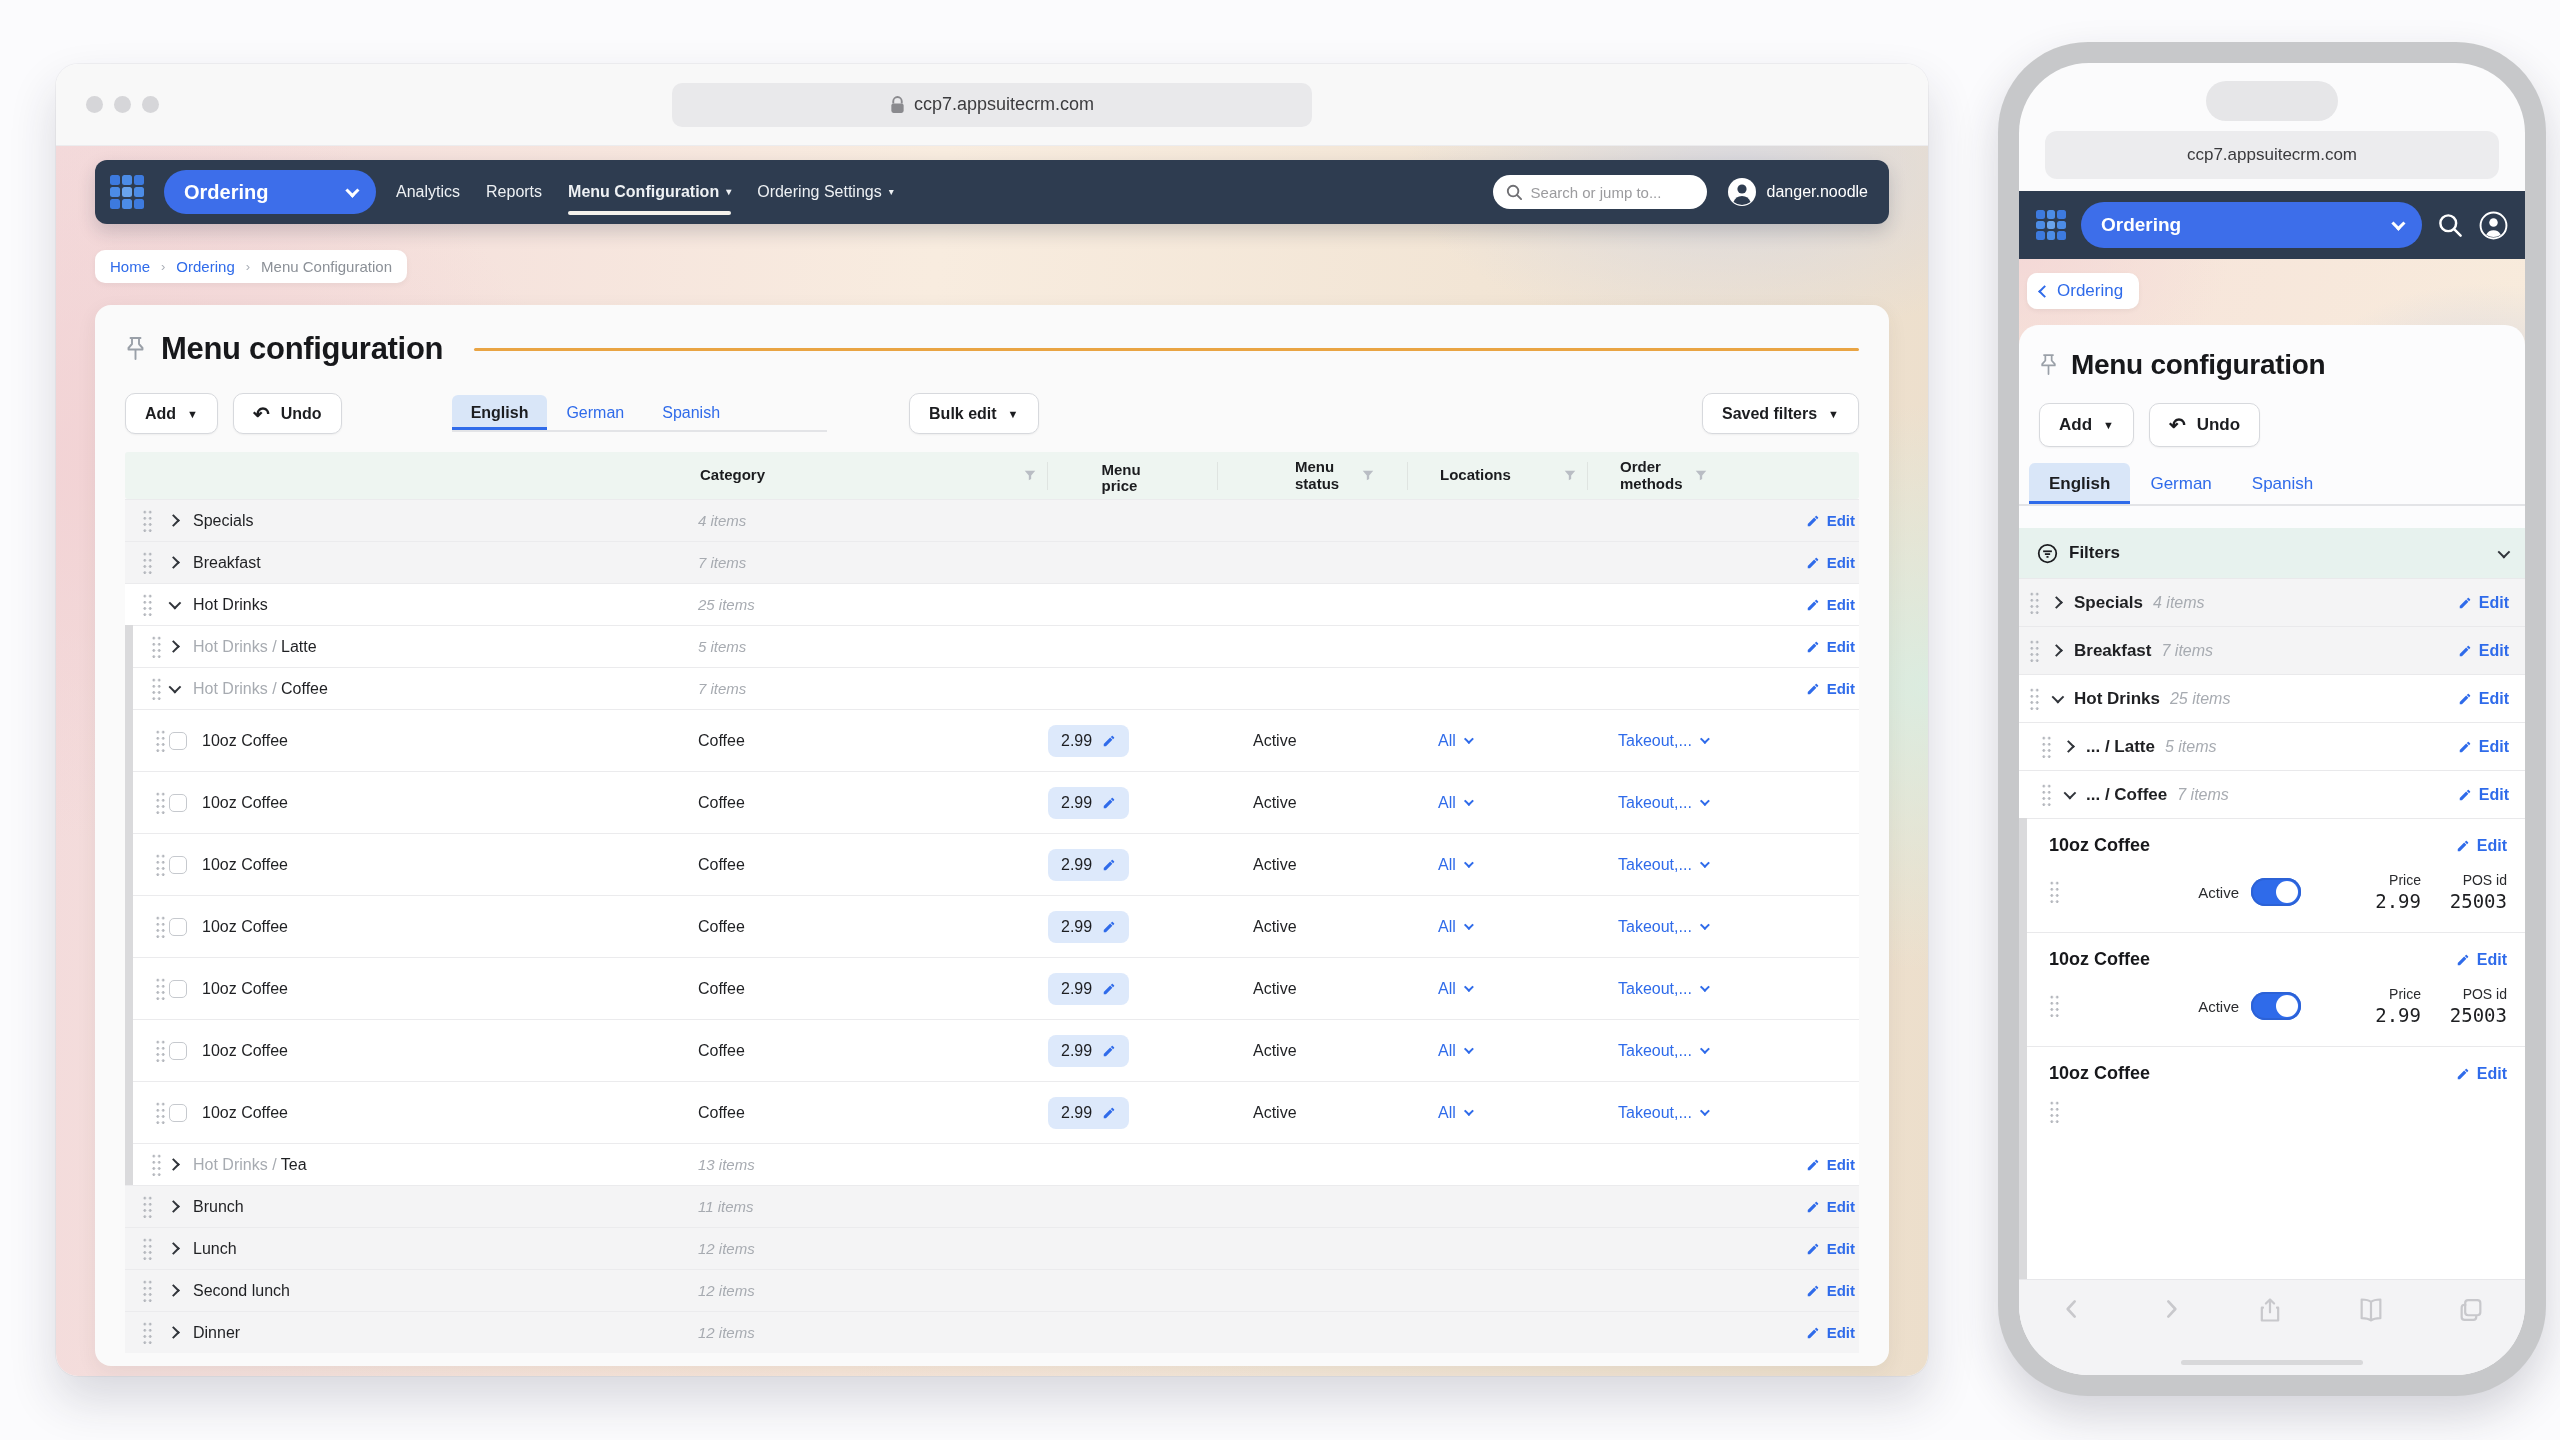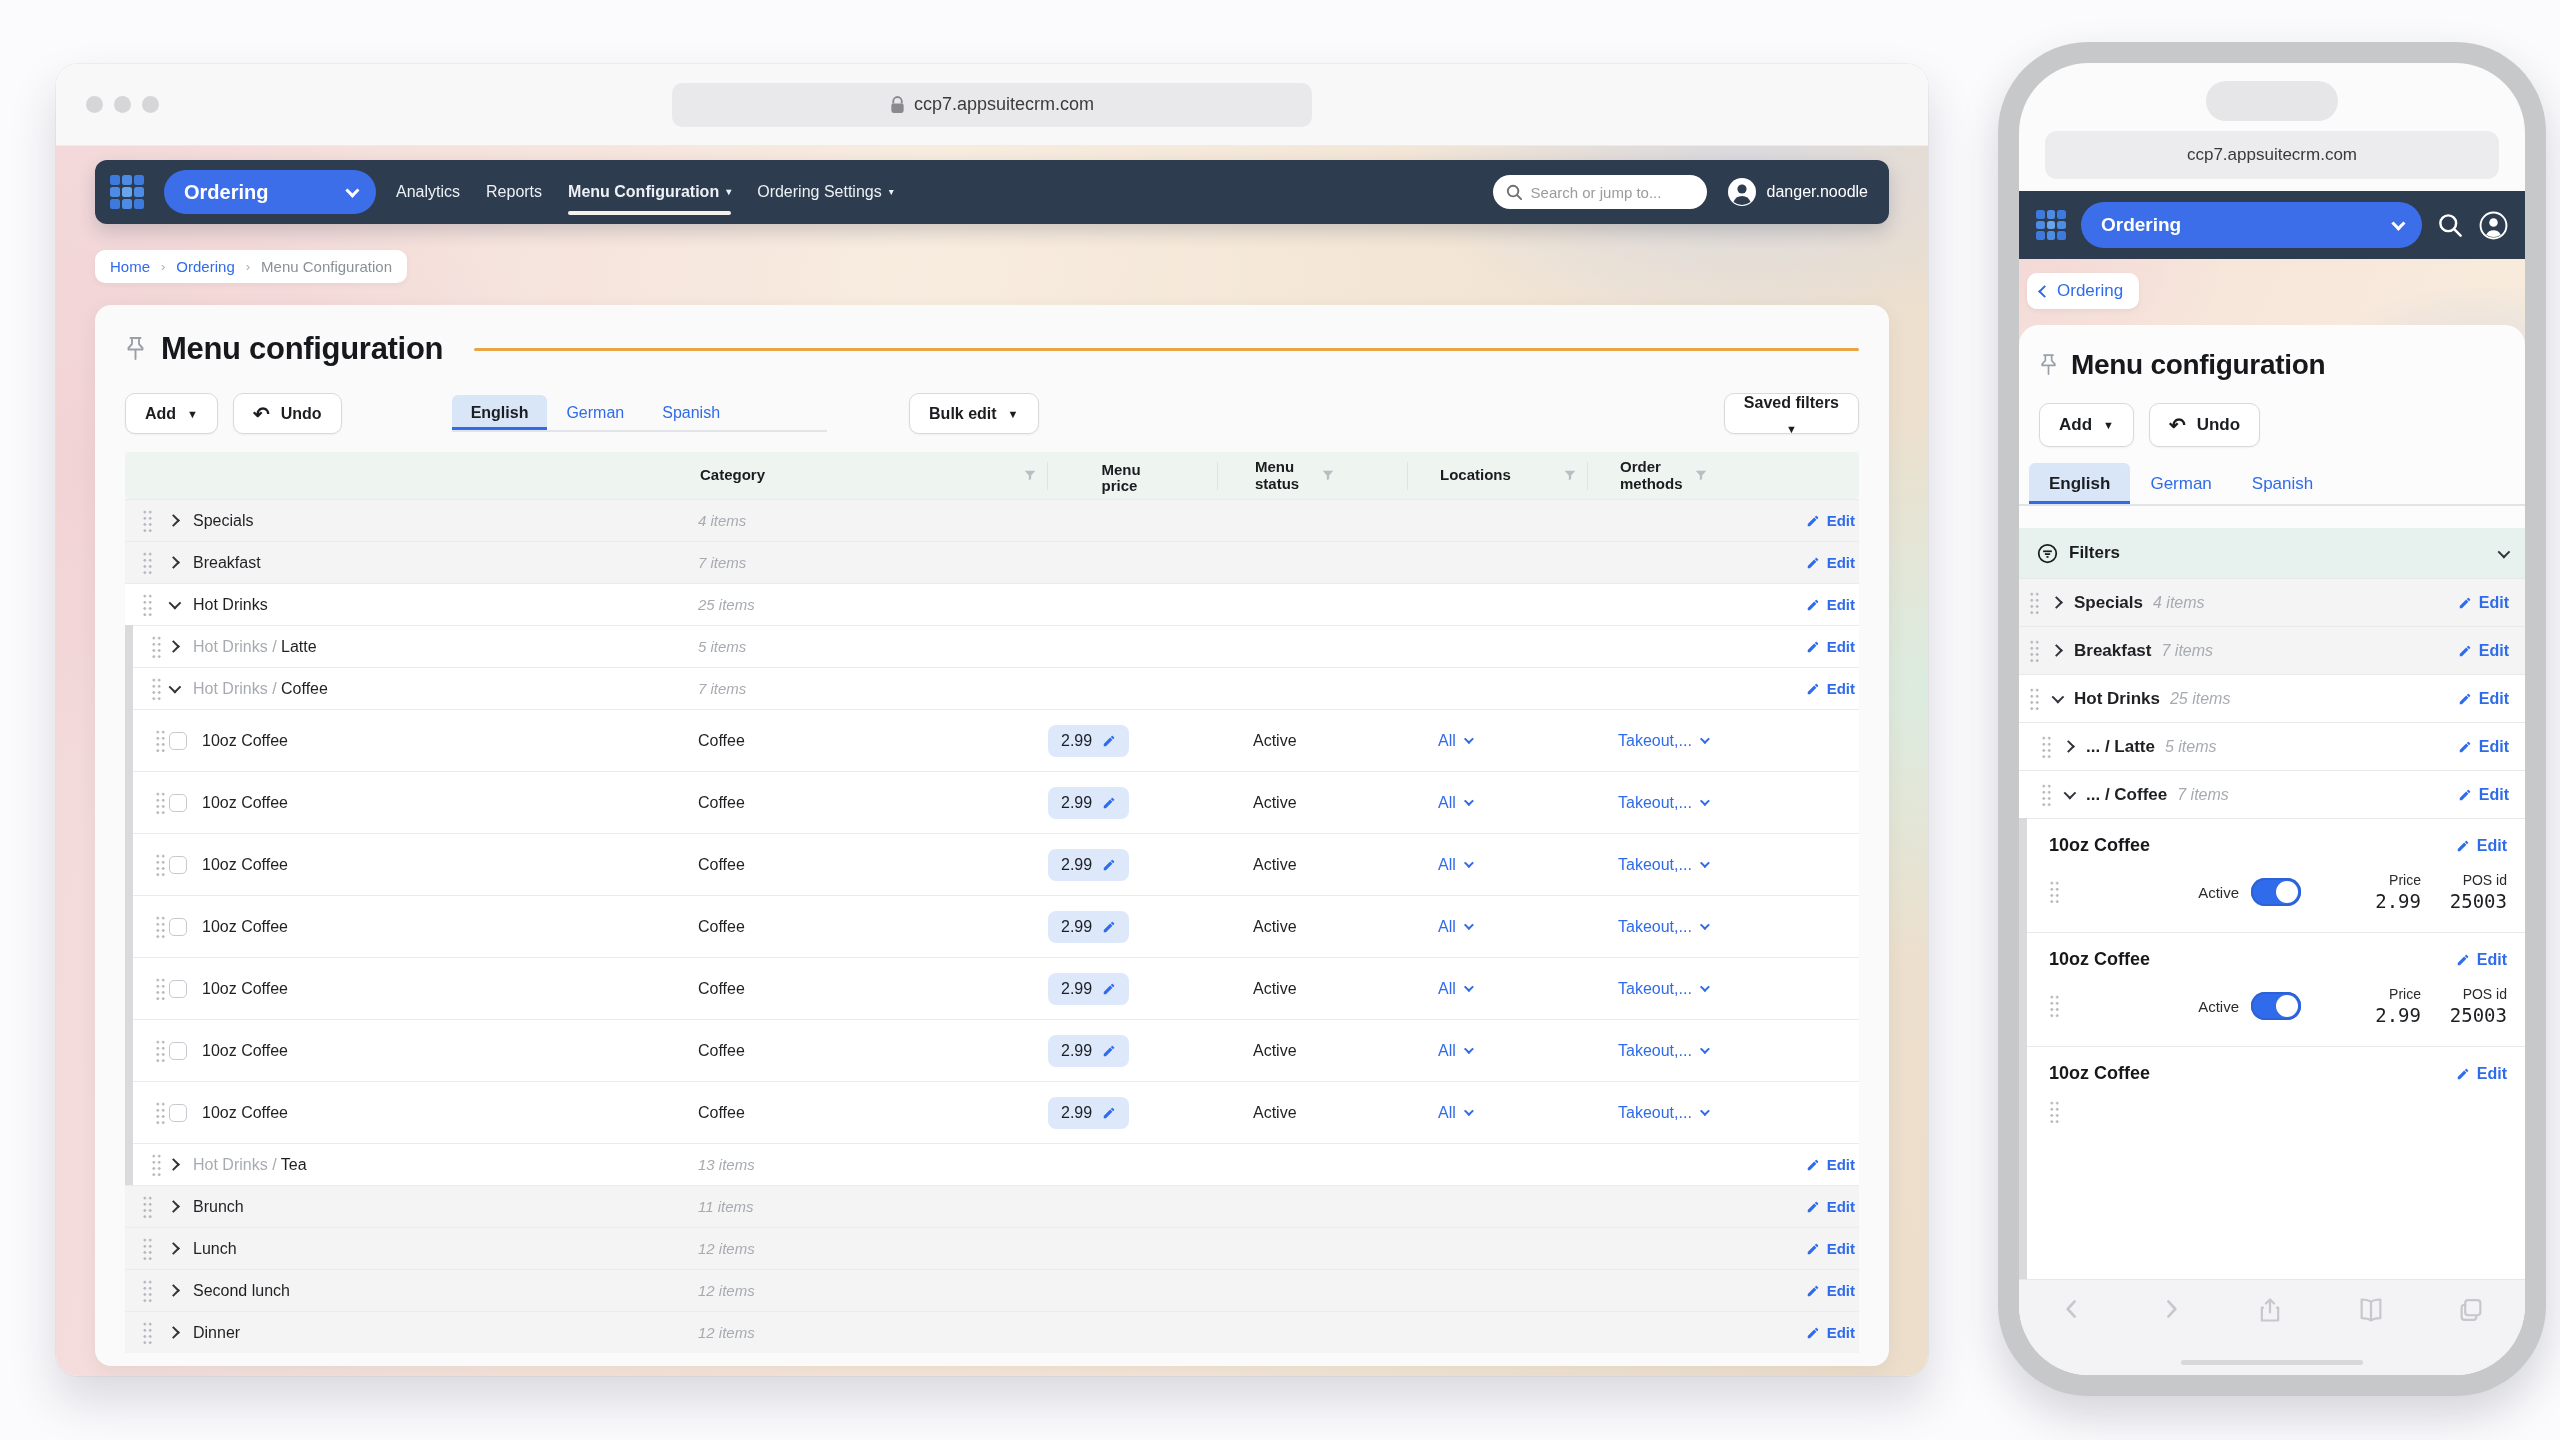--- a/index.html
+++ b/index.html
@@ -78,21 +78,21 @@
          border-radius:10px; height:41px; padding:0 19px; font-size:16px; font-weight:bold; color:#1c1d20;
          box-shadow:0 1px 2px rgba(0,0,0,.05); cursor:default; }
   .btn .tri { font-size:11px; }
   .undo-glyph { font-size:20px; font-weight:bold; line-height:1; }
   .tabs { display:flex; align-items:flex-end; border-bottom:2px solid #e3e4e7; margin-left:110px;
           padding-right:88px; }
   .tab { padding:9px 19px 8px; font-size:16px; color:#2f6bea; cursor:default; }
   .tab.active { background:#d9e6f8; color:#1c1d20; font-weight:600; border-radius:6px 6px 0 0;
                 box-shadow:inset 0 -3px 0 #2f6bea; }
   .ml-bulk { margin-left:82px; }
-  .ml-auto { margin-left:auto;flex-direction:column; }
+  .ml-auto { margin-left:auto; }
 
   
   .table { margin:2px 30px 0; flex:1; }
   .trow, .thead { display:grid; align-items:center;
      grid-template-columns:44px minmax(0,1fr) 350px 205px 185px 180px 150px 91px; }
   .thead { background:#eef5f1; height:47px; border-radius:3px; font-weight:bold; font-size:15px; color:#1b1c1f; }
   .hcell { display:flex; align-items:center; gap:10px; padding:0 10px 0 2px; height:28px; }
   .hcell .lbl { flex:1; line-height:1.12; }
   .hcell .funnel { flex:0 0 auto; }
   .bR { border-right:1px solid #dfe4e1; }
@@ -321,21 +321,21 @@
           </div>
           <div class="hcell col4 bR" style="max-width:170px;flex-direction:column;">
             <span class="lbl" style="max-width:54px;">Menu price</span>
             <span class="funnel">
                 <svg width="14" height="15" viewBox="0 0 24 24">
                   <path d="M3 4h18l-7 8v6l-4 2v-8z" fill="#b9bdc4"></path>
                 </svg>
               </span>
           </div>
           <div class="hcell col5 bR" style="max-width:155px;">
-            <span class="lbl" style="max-width:56px;">Menu status</span>
+            <span class="lbl" style="max-width:56px;margin-left:40px;">Menu status</span>
             <span class="funnel">
                 <svg width="14" height="15" viewBox="0 0 24 24">
                   <path d="M3 4h18l-7 8v6l-4 2v-8z" fill="#b9bdc4"></path>
                 </svg>
               </span>
           </div>
           <div class="hcell col6 bR" style="max-width:150px;gap:24px;">
             <span class="lbl">Locations</span>
             <span class="funnel">
                 <svg width="14" height="15" viewBox="0 0 24 24">

